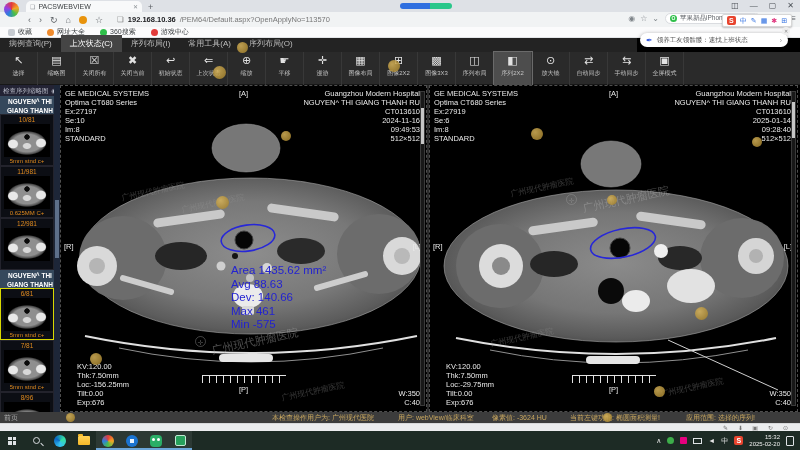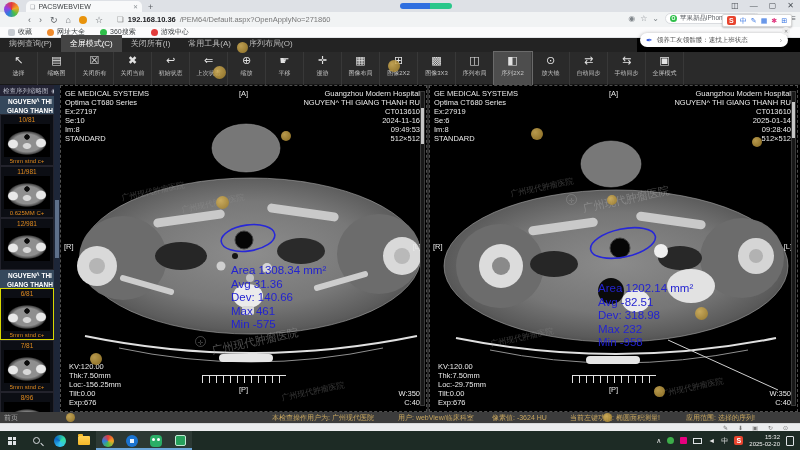--- a/index.html
+++ b/index.html
@@ -84,21 +84,21 @@
   .vp{background:#000;border:1px dashed #4f4f4f;overflow:hidden}
   #vp1{left:60px;top:85px;width:367px;height:327px}
   #vp2{left:429px;top:85px;width:369px;height:327px}
   #vpdiv{left:427px;top:85px;width:2px;height:327px;background:#2b2b2b}
   .ovl{position:absolute;color:#e9e9e9;font-size:7.5px;line-height:9px;white-space:nowrap}
   .ovl.tl{top:3px;left:4px}
   .ovl.tc{top:3px;left:50%;transform:translateX(-50%)}
   .ovl.tr{top:3px;right:6px;text-align:right}
   .ovl.ml{top:48%;left:3px}
   .ovl.mr{top:48%;right:5px}
-  .ovl.bl{bottom:4px;left:8px}
+  .ovl.bl{bottom:4px;left:16px}
   .ovl.bc{bottom:17px;left:50%;transform:translateX(-50%)}
   .ovl.brr{bottom:4px;right:6px;text-align:right}
   .meas{position:absolute;color:#2323d0;font-size:11.5px;line-height:13.5px;white-space:nowrap}
   #vp1 .meas{left:170px;top:178px}
   #vp2 .meas{left:168px;top:196px}
   .ruler{position:absolute;bottom:28px;left:50%;transform:translateX(-50%);width:84px;height:8px;
     border-top:1px solid #e2e2e2;
     background:repeating-linear-gradient(90deg,#e2e2e2 0 1px,transparent 1px 7px)}
   .vscroll{position:absolute;right:1px;top:5px;bottom:5px;width:5px;background:#181818;
     border:1px solid #3a3a3a}
@@ -177,21 +177,21 @@
       <span>‹</span>
       <span>›</span>
       <span>↻</span>
       <span>⌂</span>
       <span class="hdot"></span>
       <span>☆</span>
     </div>
     <div id="urlbox">
       <span>❏</span>
       <span class="host">192.168.10.36</span>
-        <span>/PEM64/Default.aspx?OpenApplyNo=271860</span>
+        <span>/PEM64/Default.aspx?OpenApplyNo=113570</span>
     </div>
   </div>
   <div class="r" id="addr-right">
     <div class="gicons">
       <span>◉</span>
       <span>☆</span>
       <span>⌄</span>
     </div>
     <div id="searchpill">
       <span class="o360">O</span>
@@ -233,22 +233,22 @@
   </div>
   <div class="r" id="notifx">✕</div>
   <div class="r" id="notif">
     <span class="pen">✒</span>
     <span>领养工友领骷髅：速找上班状态</span>
     <span class="arr">›</span>
   </div>
 
   <div class="r" id="menubar">
     <span class="mtab">病例查询(P)</span>
-    <span class="mtab active">全屏模式(C)</span>
-    <span class="mtab">关闭所有(I)</span>
+    <span class="mtab active">上次状态(C)</span>
+    <span class="mtab">序列布局(I)</span>
     <span class="mtab">常用工具(A)</span>
     <span class="mtab">序列布局(O)</span>
   </div>
 
   <div class="r" id="toolbar">
     <div class="titem">
         <span class="tic">↖</span>
         <span class="tlb">选择</span>
       </div>
     <div class="titem">
@@ -424,22 +424,22 @@
     <div class="ovl ml">[R]</div>
     <div class="ovl mr">[L]</div>
     <div class="ovl bl">
       <div>KV:120.00</div>
         <div>Thk:7.50mm</div>
       <div>Loc:-156.25mm</div>
         <div>Tilt:0.00</div>
       <div>Exp:676</div>
     </div>
     <div class="meas">
-      <div>Area 1308.34 mm²</div>
-        <div>Avg 31.36</div>
+      <div>Area 1435.62 mm²</div>
+        <div>Avg 88.63</div>
       <div>Dev: 140.66</div>
         <div>Max 461</div>
       <div>Min -575</div>
     </div>
     <div class="ruler"></div>
     <div class="ovl bc">[P]</div>
     <div class="ovl brr">
       <div>W:350</div>
         <div>C:40</div>
     </div>
@@ -508,27 +508,20 @@
     </div>
     <div class="ovl ml">[R]</div>
     <div class="ovl mr">[L]</div>
     <div class="ovl bl">
       <div>KV:120.00</div>
         <div>Thk:7.50mm</div>
       <div>Loc:-29.75mm</div>
         <div>Tilt:0.00</div>
       <div>Exp:676</div>
     </div>
-    <div class="meas">
-      <div>Area 1202.14 mm²</div>
-        <div>Avg -82.51</div>
-      <div>Dev: 318.98</div>
-        <div>Max 232</div>
-      <div>Min -958</div>
-    </div>
     <div class="ruler"></div>
     <div class="ovl bc">[P]</div>
     <div class="ovl brr">
       <div>W:350</div>
         <div>C:40</div>
     </div>
     <div class="vscroll">
         <div class="vthumb" style="top:10px"></div>
       </div>
     <span class="wm" style="left:80px;top:96px">广州现代肿瘤医院</span>

